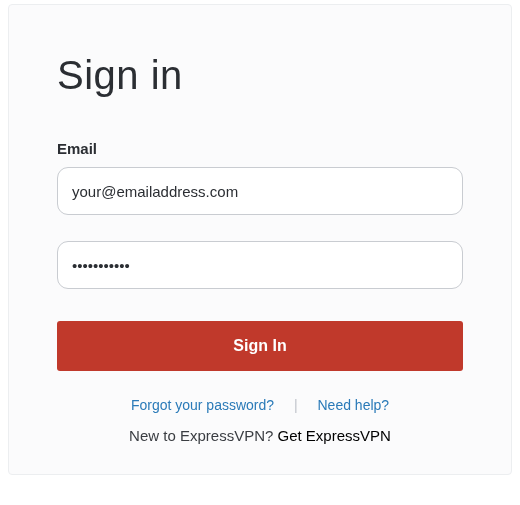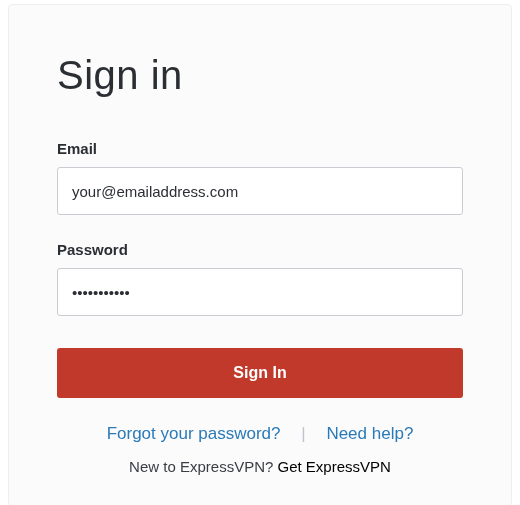--- a/index.html
+++ b/index.html
@@ -35,21 +35,21 @@
       font-size: 15px;
       font-weight: 600;
       color: #2b2e33;
       display: block;
       margin-bottom: 10px;
     }
     .field {
       width: 100%;
       height: 48px;
       border: 1px solid #c9ccd1;
-      border-radius: 3px;
+      border-radius: 11px;
       padding: 0 14px;
       font-size: 15px;
       color: #2b2e33;
       background: #ffffff;
       outline: none;
       margin-bottom: 26px;
     }
     .field::placeholder {
       color: #2b2e33;
     }
@@ -61,21 +61,21 @@
       border: none;
       border-radius: 3px;
       font-size: 16px;
       font-weight: 700;
       cursor: pointer;
       margin-top: 6px;
       margin-bottom: 26px;
     }
     .links-row {
       text-align: center;
-      font-size: 17px;
+      font-size: 14px;
       color: #8a8f98;
       margin-bottom: 14px;
     }
     .links-row a {
       color: #2a7ab8;
       text-decoration: none;
     }
     .divider {
       color: #c0c4cb;
       margin: 0 16px;
@@ -92,21 +92,20 @@
   </style>
 </head>
 <body>
 
 <div class="card">
   <h1 class="title">Sign in</h1>
 
   <label class="label">Email</label>
   <input type="text" class="field" placeholder="your@emailaddress.com" style="">
 
-  <label class="label">Password</label>
   <input type="text" class="field" value="•••••••••••" style="">
 
   <button class="submit-btn">Sign In</button>
 
   <div class="links-row">
     <a href="#">Forgot your password?</a>
     <span class="divider">|</span>
     <a href="#">Need help?</a>
   </div>
 

